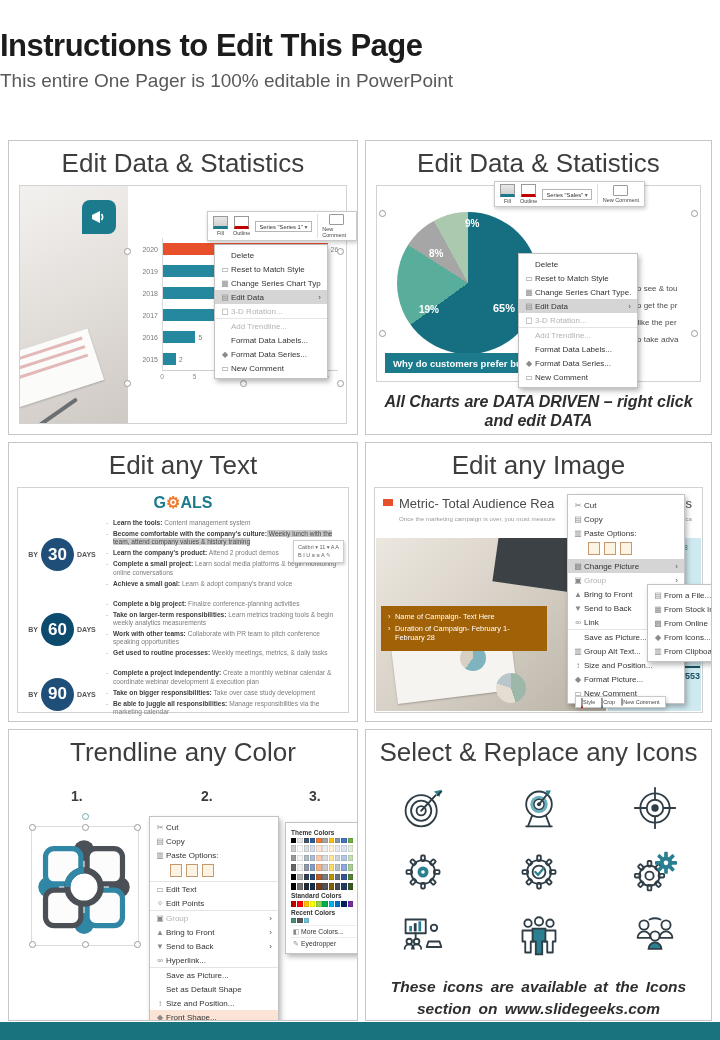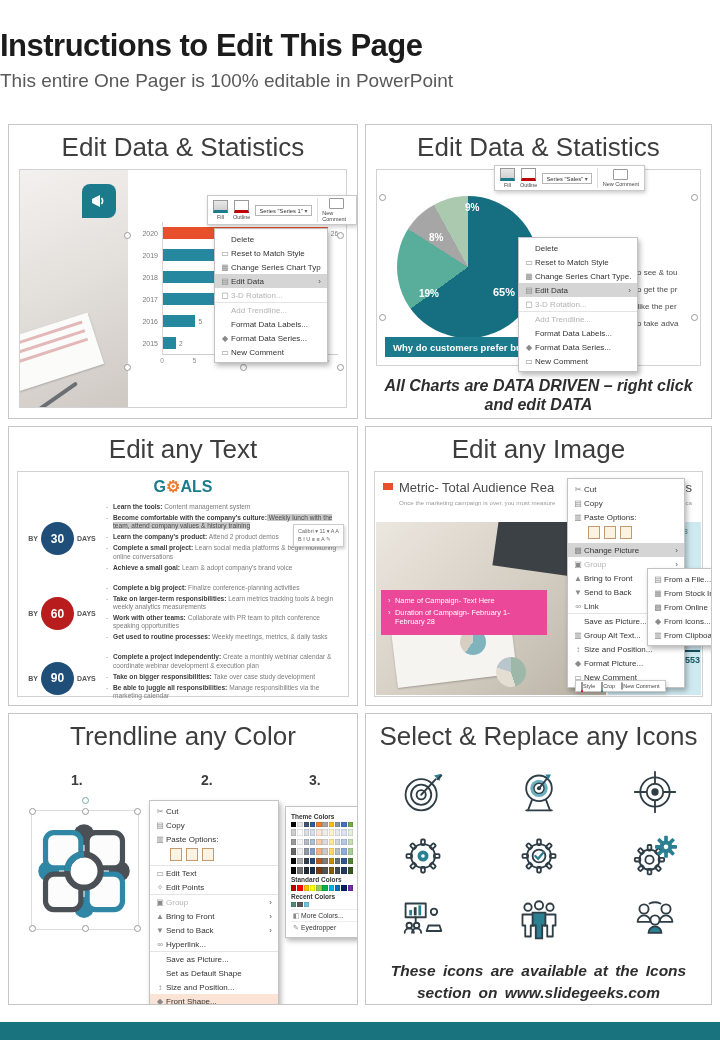--- a/index.html
+++ b/index.html
@@ -3,21 +3,21 @@
 <meta charset="utf-8">
 <style>
   html,body{margin:0;padding:0;}
   body{width:720px;height:1040px;position:relative;background:#fff;
        font-family:"Liberation Sans",sans-serif;overflow:hidden;}
   
   .hdr{text-align:left;padding-top:28px;}
   .hdr h1{margin:0;font-size:31px;font-weight:bold;color:#1c1c1c;letter-spacing:-0.5px;}
   .hdr .sub{margin-top:6px;font-size:19px;color:#595959;}
   
-  .grid{position:absolute;left:8px;top:124px;width:704px;display:grid;
+  .grid{position:absolute;left:8px;top:140px;width:704px;display:grid;
         grid-template-columns:350px 347px;grid-template-rows:295px 280px 292px;gap:7px;}
   .panel{border:1px solid #c6c6c6;background:#fff;position:relative;overflow:hidden;}
   .ph{font-size:26px;color:#3d3d3d;text-align:center;margin:7px 0 0 0;font-weight:400;}
   .shot{position:absolute;border:1px solid #d2d2d2;background:#fff;}
   
   .menu{position:absolute;background:#fff;border:1px solid #c3c3c3;
         box-shadow:2px 3px 5px rgba(0,0,0,.28);padding:3px 0;z-index:6;font-size:8px;color:#333;}
   .mi{display:flex;align-items:center;height:14px;padding:0 6px 0 4px;}
   .mi .ic{width:12px;font-size:8px;color:#8a8a8a;text-align:center;flex:none;}
   .mi .lb{flex:1;white-space:nowrap;overflow:hidden;}
@@ -67,39 +67,39 @@
   .banner{position:absolute;left:8px;bottom:8px;width:208px;height:20px;background:#1b7b8c;color:#fff;
           font-size:9.5px;font-weight:bold;display:flex;align-items:center;padding-left:8px;z-index:1;}
   .caption{position:absolute;left:8px;right:8px;bottom:4px;text-align:center;font-size:16px;
            font-weight:bold;font-style:italic;color:#2e2e2e;line-height:1.15;}
   
   .goals{text-align:center;font-size:16px;font-weight:bold;color:#1b7b8c;padding-top:5px;}
   .goals .o{color:#ed7d31;}
   .ms{display:flex;margin:7px 4px 9px 0;}
   .msl{width:88px;display:flex;align-items:center;justify-content:center;gap:3px;
        font-size:7px;font-weight:bold;color:#555;flex:none;}
-  .mcirc{width:33px;height:33px;border-radius:50%;color:#fff;font-size:12px;font-weight:bold;
+  .mcirc{width:33px;height:33px;border-radius:50%;color:#fff;font-size:17px;font-weight:bold;
          display:flex;align-items:center;justify-content:center;flex:none;}
   .msb{flex:1;padding-right:2px;}
   .bl{font-size:6.6px;color:#7c7c7c;margin-bottom:2.5px;line-height:1.28;padding-left:7px;position:relative;}
   .bl:before{content:"-";position:absolute;left:0;color:#999;}
   .bl b{color:#3c3c3c;}
   .bl .hlt{background:#c9c9c9;color:#4a4a4a;}
   .ftb{position:absolute;right:4px;top:52px;background:#fff;border:1px solid #ccc;
        box-shadow:1px 2px 3px rgba(0,0,0,.2);font-size:5.5px;color:#666;padding:2px 4px;z-index:5;line-height:1.5;white-space:nowrap;}
   
   .stitle{display:flex;justify-content:space-between;padding:8px 10px 0 24px;font-size:13px;color:#4a4a4a;position:relative;}
   .stitle:before{content:"";position:absolute;left:8px;top:11px;width:10px;height:7px;background:#e8502b;}
   .sbody{display:flex;justify-content:space-between;padding:4px 10px 0 24px;font-size:6.2px;color:#9a9a9a;}
   .photo4{position:absolute;left:1px;top:50px;right:96px;bottom:1px;
           background:linear-gradient(135deg,#ece7df,#d3ccc1 55%,#b8b1a4);overflow:hidden;}
   .laptop{position:absolute;right:-10px;top:-8px;width:120px;height:60px;background:#3c4146;transform:rotate(8deg);}
   .paper{position:absolute;left:18px;bottom:14px;width:120px;height:58px;background:#f6f4f0;transform:rotate(-7deg);box-shadow:0 1px 2px rgba(0,0,0,.25);}
   .pchart{position:absolute;border-radius:50%;}
-  .callout{position:absolute;left:6px;top:118px;width:152px;background:#ec4899;color:#fff;
+  .callout{position:absolute;left:6px;top:118px;width:152px;background:#a16207;color:#fff;
            font-size:7.4px;padding:6px 7px;z-index:5;line-height:1.3;}
   .callout div{padding-left:7px;position:relative;margin-bottom:2px;}
   .callout div:before{content:"›";position:absolute;left:0;}
   .side4{position:absolute;right:1px;top:50px;width:93px;bottom:1px;background:#cfe9f0;z-index:1;}
   .sdate{font-size:6.8px;color:#3d7c88;padding:6px 4px 0 6px;}
   .simp{position:absolute;left:6px;bottom:30px;font-size:9px;font-weight:bold;color:#14525f;border-top:2px solid #14525f;padding-top:3px;}
   .snote{position:absolute;left:6px;bottom:10px;font-size:6.5px;color:#8aa6ad;}
   .mini4{position:absolute;display:flex;gap:6px;background:#fff;border:1px solid #c9c9c9;
          box-shadow:1px 2px 4px rgba(0,0,0,.2);padding:2px 5px;z-index:7;}
   .mini4 .tgrp{font-size:5.5px;color:#444;text-align:center;line-height:1.1;}
@@ -375,21 +375,21 @@
               <div class="bl"><b>Learn the tools:</b><span> Content management system</span></div>
               <div class="bl"><b>Become comfortable with the company's culture:</b><span class="hlt"> Weekly lunch with the team, attend company values &amp; history training</span></div>
               <div class="bl"><b>Learn the company's product:</b><span> Attend 2 product demos</span></div>
               <div class="bl"><b>Complete a small project:</b><span> Learn social media platforms &amp; begin monitoring online conversations</span></div>
               <div class="bl"><b>Achieve a small goal:</b><span> Learn &amp; adopt company's brand voice</span></div>
             </div>
           </div>
           <div class="ms">
             <div class="msl">
               <span>BY</span>
-              <div class="mcirc" style="background: #b91c1c;">60</div>
+              <div class="mcirc" style="background: #0c4a6e;">60</div>
               <span>DAYS</span>
             </div>
             <div class="msb">
               <div class="bl"><b>Complete a big project:</b><span> Finalize conference-planning activities</span></div>
               <div class="bl"><b>Take on larger-term responsibilities:</b><span> Learn metrics tracking tools &amp; begin weekly analytics measurements</span></div>
               <div class="bl"><b>Work with other teams:</b><span> Collaborate with PR team to pitch conference speaking opportunities</span></div>
               <div class="bl"><b>Get used to routine processes:</b><span> Weekly meetings, metrics, &amp; daily tasks</span></div>
             </div>
           </div>
           <div class="ms">

